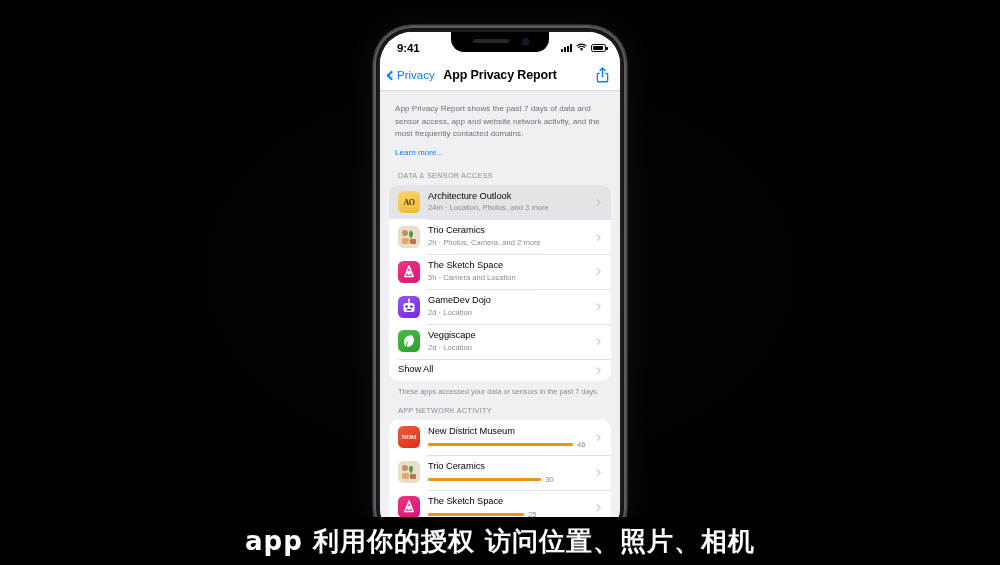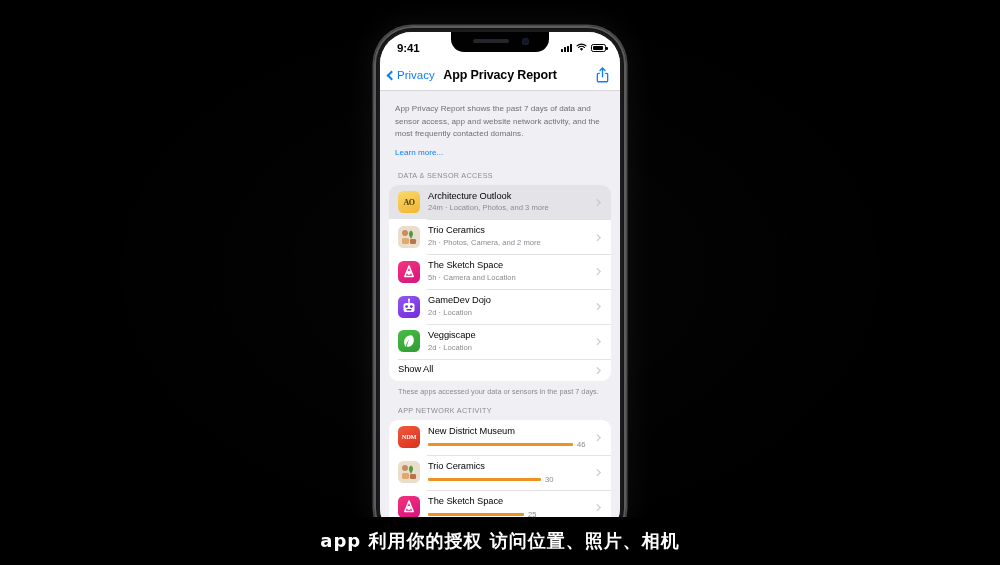--- a/index.html
+++ b/index.html
@@ -119,21 +119,21 @@
   .nbar{ height:2.2px; border-radius:1.1px; background:#f0901f;}
   .ncount{ font-size:7.6px; color:#8a8a8e;}
 
   
   #subtitle{
     position:absolute; left:0; bottom:0; width:1000px; height:48px;
     background:#000; display:flex; align-items:center; justify-content:center;
     z-index:40;
   }
   #subtitle span{
-    color:#fff; font-size:18px; font-weight:bold; letter-spacing:1px;
+    color:#fff; font-size:26px; font-weight:bold; letter-spacing:1px;
     font-family:"DejaVu Sans", sans-serif;
     text-shadow:0 1px 3px rgba(0,0,0,0.9);
   }
   #vignette{
     position:absolute; inset:0; pointer-events:none; z-index:35;
     background:radial-gradient(ellipse 60% 70% at 50% 48%, rgba(255,255,255,0.018) 0%, rgba(0,0,0,0) 70%);
   }
 </style>
 </head>
 <body>

